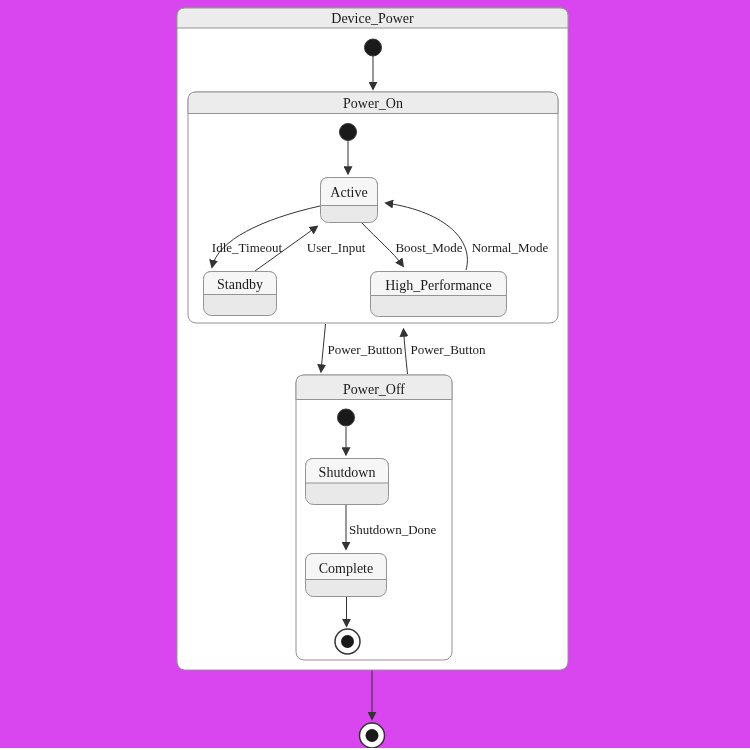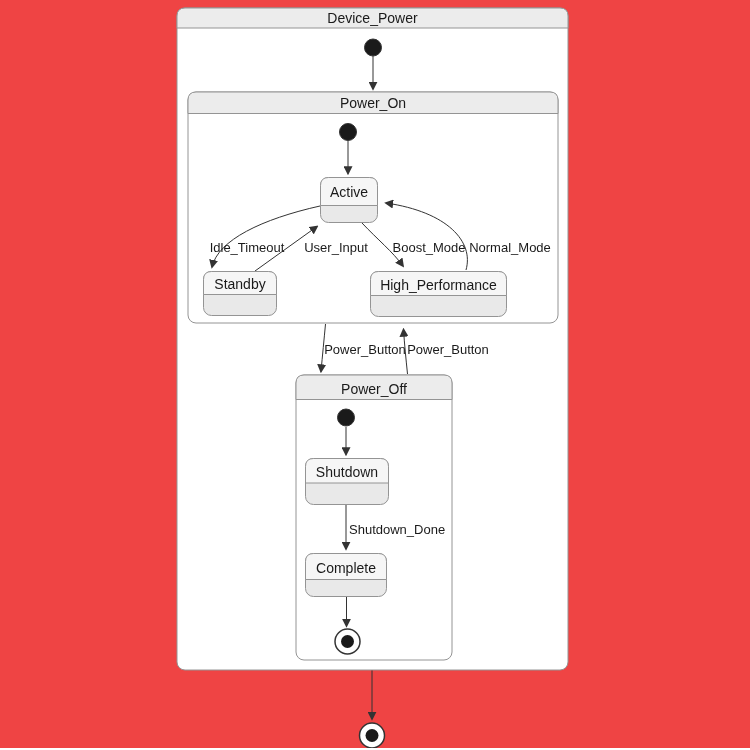--- a/index.html
+++ b/index.html
@@ -1,19 +1,19 @@
 <!DOCTYPE html>
 <html><head>
 <meta charset="utf-8">
 <style>
   html, body { margin: 0; padding: 0; background: #ffffff; }
   .canvas {
     width: 750px; height: 748px; position: relative;
-    font-family: Liberation Sans, sans-serif;
-    background: #ef4444;
+    font-family: Liberation Serif, serif;
+    background: #d946ef;
   }
   svg { display: block; }
   .composite-body { fill: #ffffff; stroke: #949494; stroke-width: 1; }
   .composite-title { fill: #ececec; stroke: #949494; stroke-width: 1; }
   .node-body { fill: #e9e9e9; stroke: #949494; stroke-width: 1; }
   .node-title { fill: #f6f6f6; stroke: #949494; stroke-width: 1; }
   .edge { fill: none; stroke: #333333; stroke-width: 1; }
   .dot { fill: #1a1a1a; stroke: #333333; stroke-width: 1; }
   .final-outer { fill: #ffffff; stroke: #333333; stroke-width: 1.5; }
   .final-inner { fill: #1a1a1a; }

